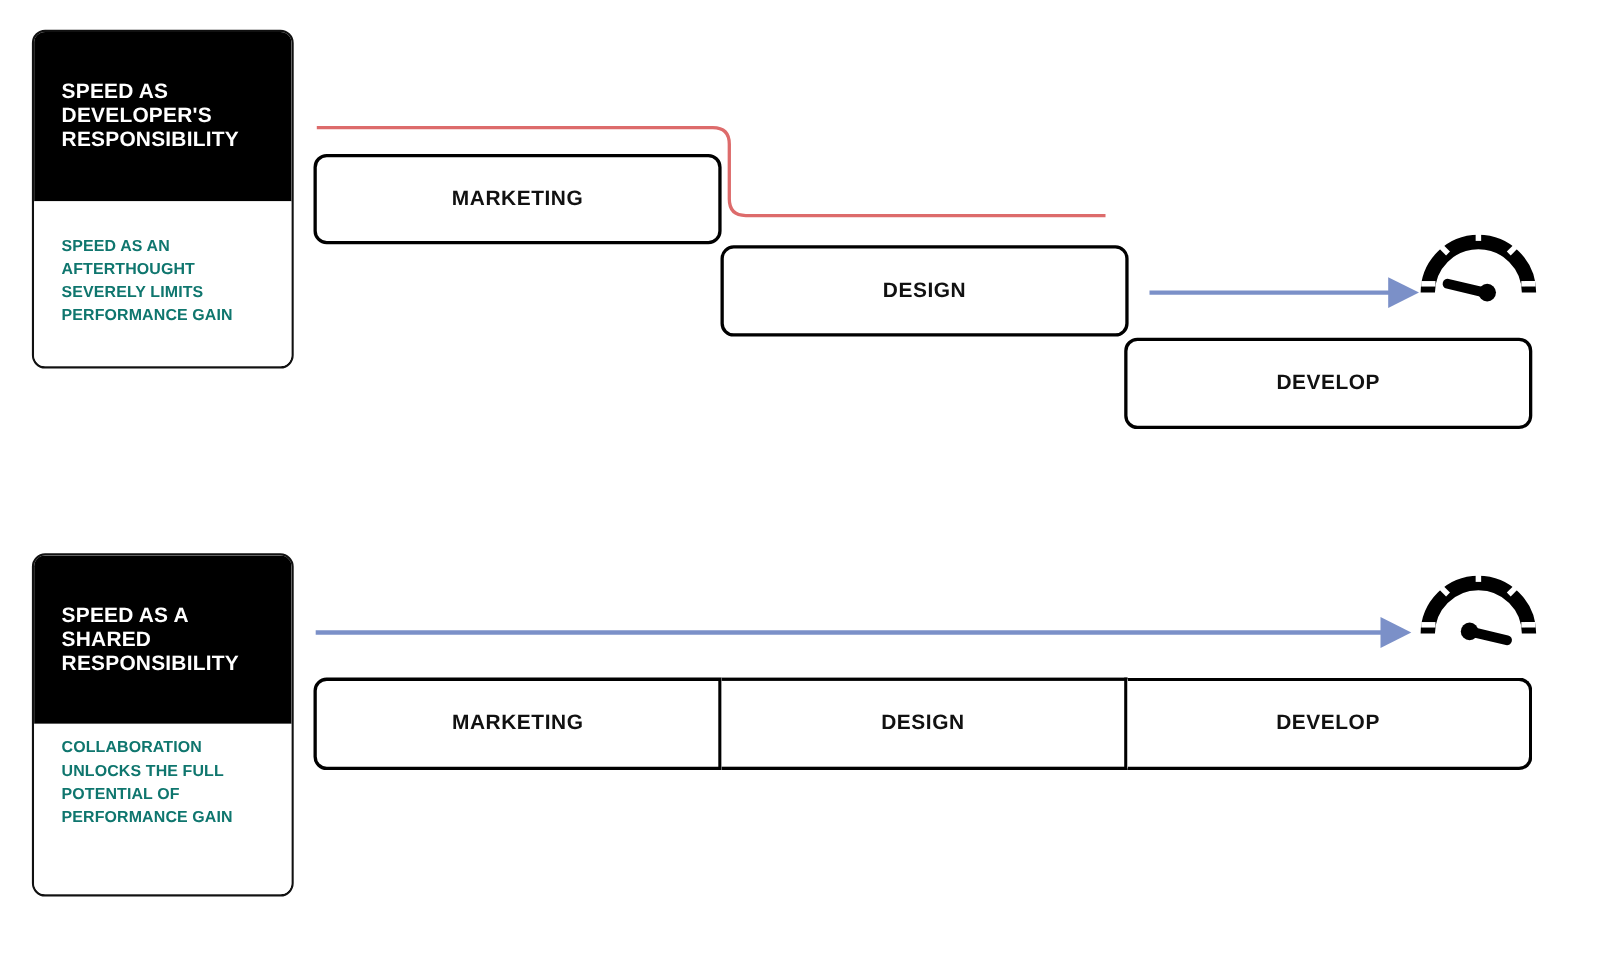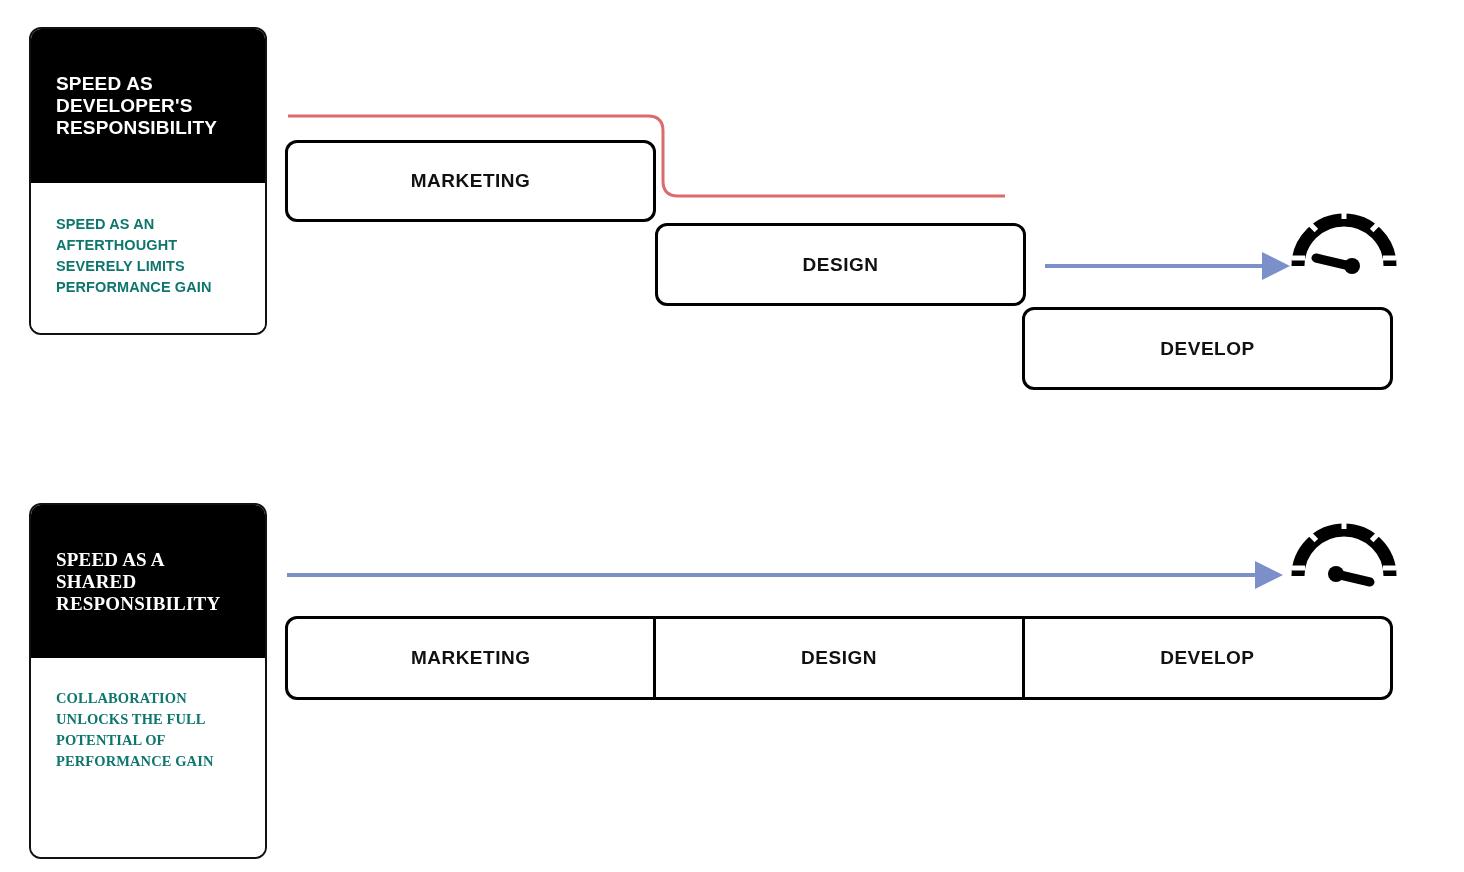--- a/index.html
+++ b/index.html
@@ -64,23 +64,23 @@
     line-height: 21px;
     letter-spacing: 0.1px;
     padding: 0 12px 0 25px;
     white-space: pre-line;
   }
 
   #card-top { left: 29px; top: 27px; height: 308px; }
   #card-top .card-head { height: 154px; }
   #card-top .card-body { padding-top: 31px; }
 
-  #card-bottom { left: 29px; top: 503px; height: 356px; font-family: Liberation Serif, serif; }
+  #card-bottom { left: 29px; top: 503px; height: 312px; }
   #card-bottom .card-head { height: 153px; }
-  #card-bottom .card-body { padding-top: 30px; }
+  #card-bottom .card-body { padding-top: 12px; }
 
   
   .stage-box {
     position: absolute;
     border: 3px solid #000000;
     background: #ffffff;
     box-sizing: border-box;
     display: flex;
     align-items: center;
     justify-content: center;

